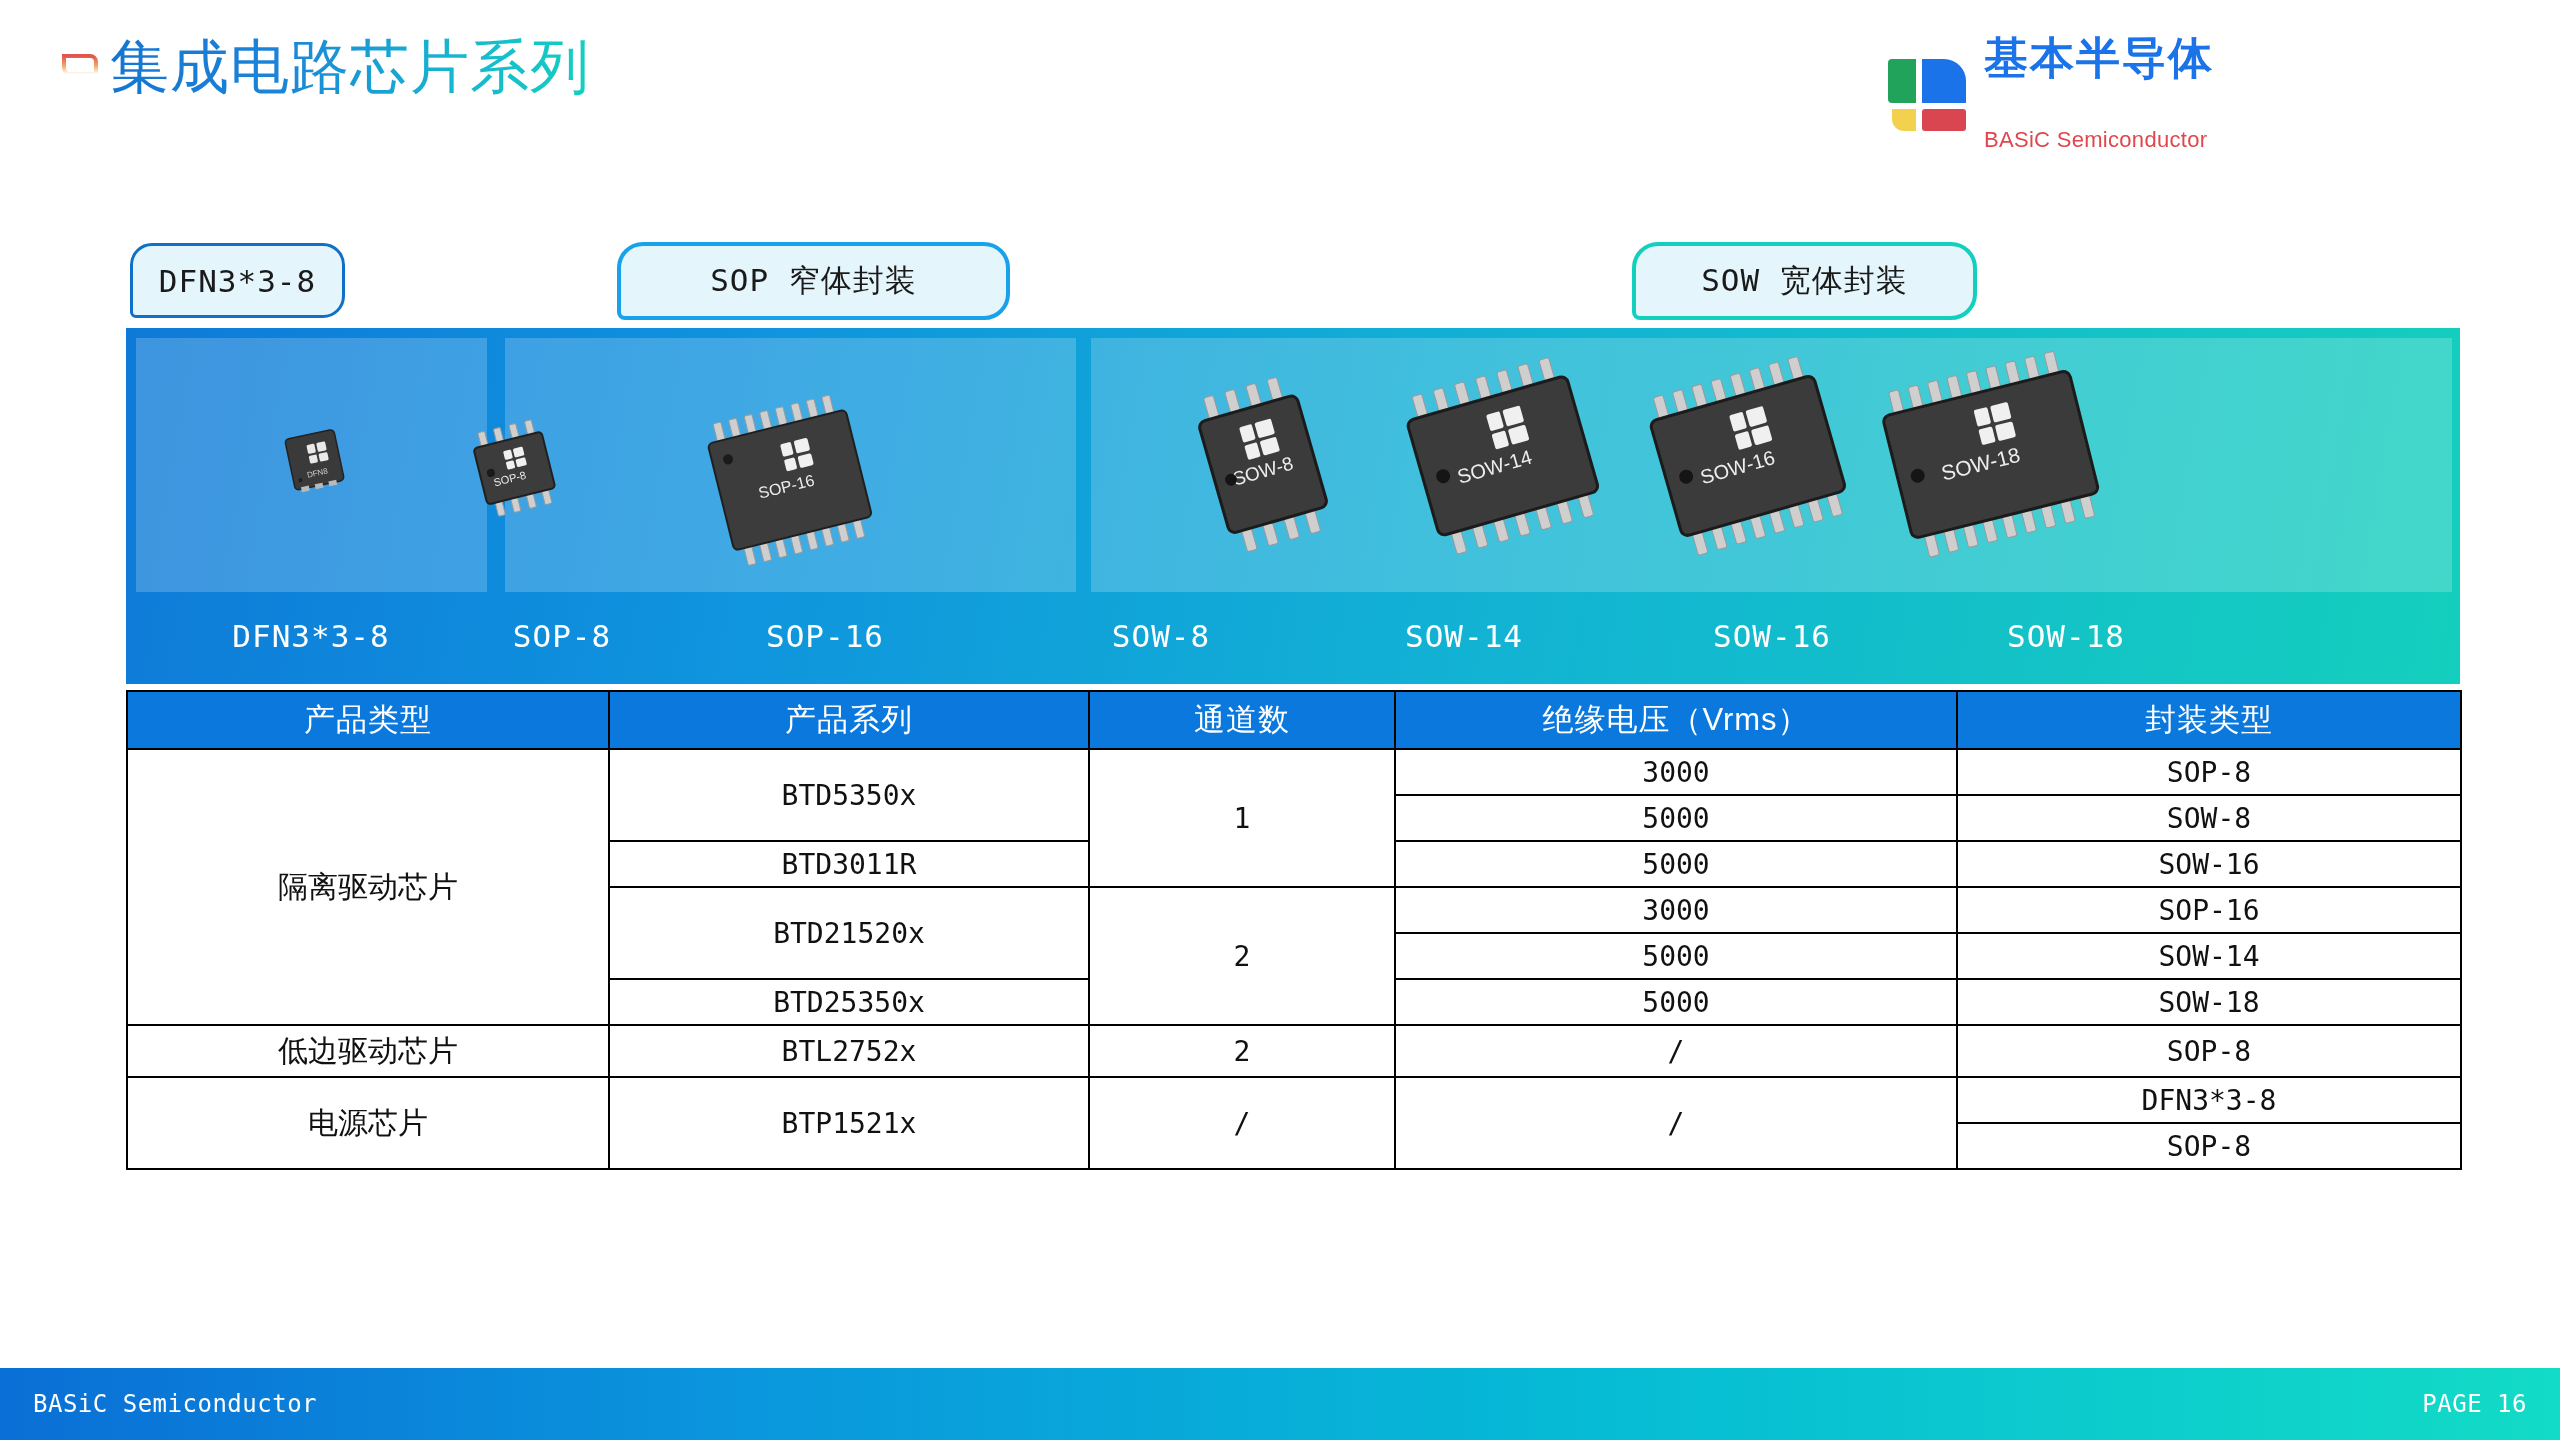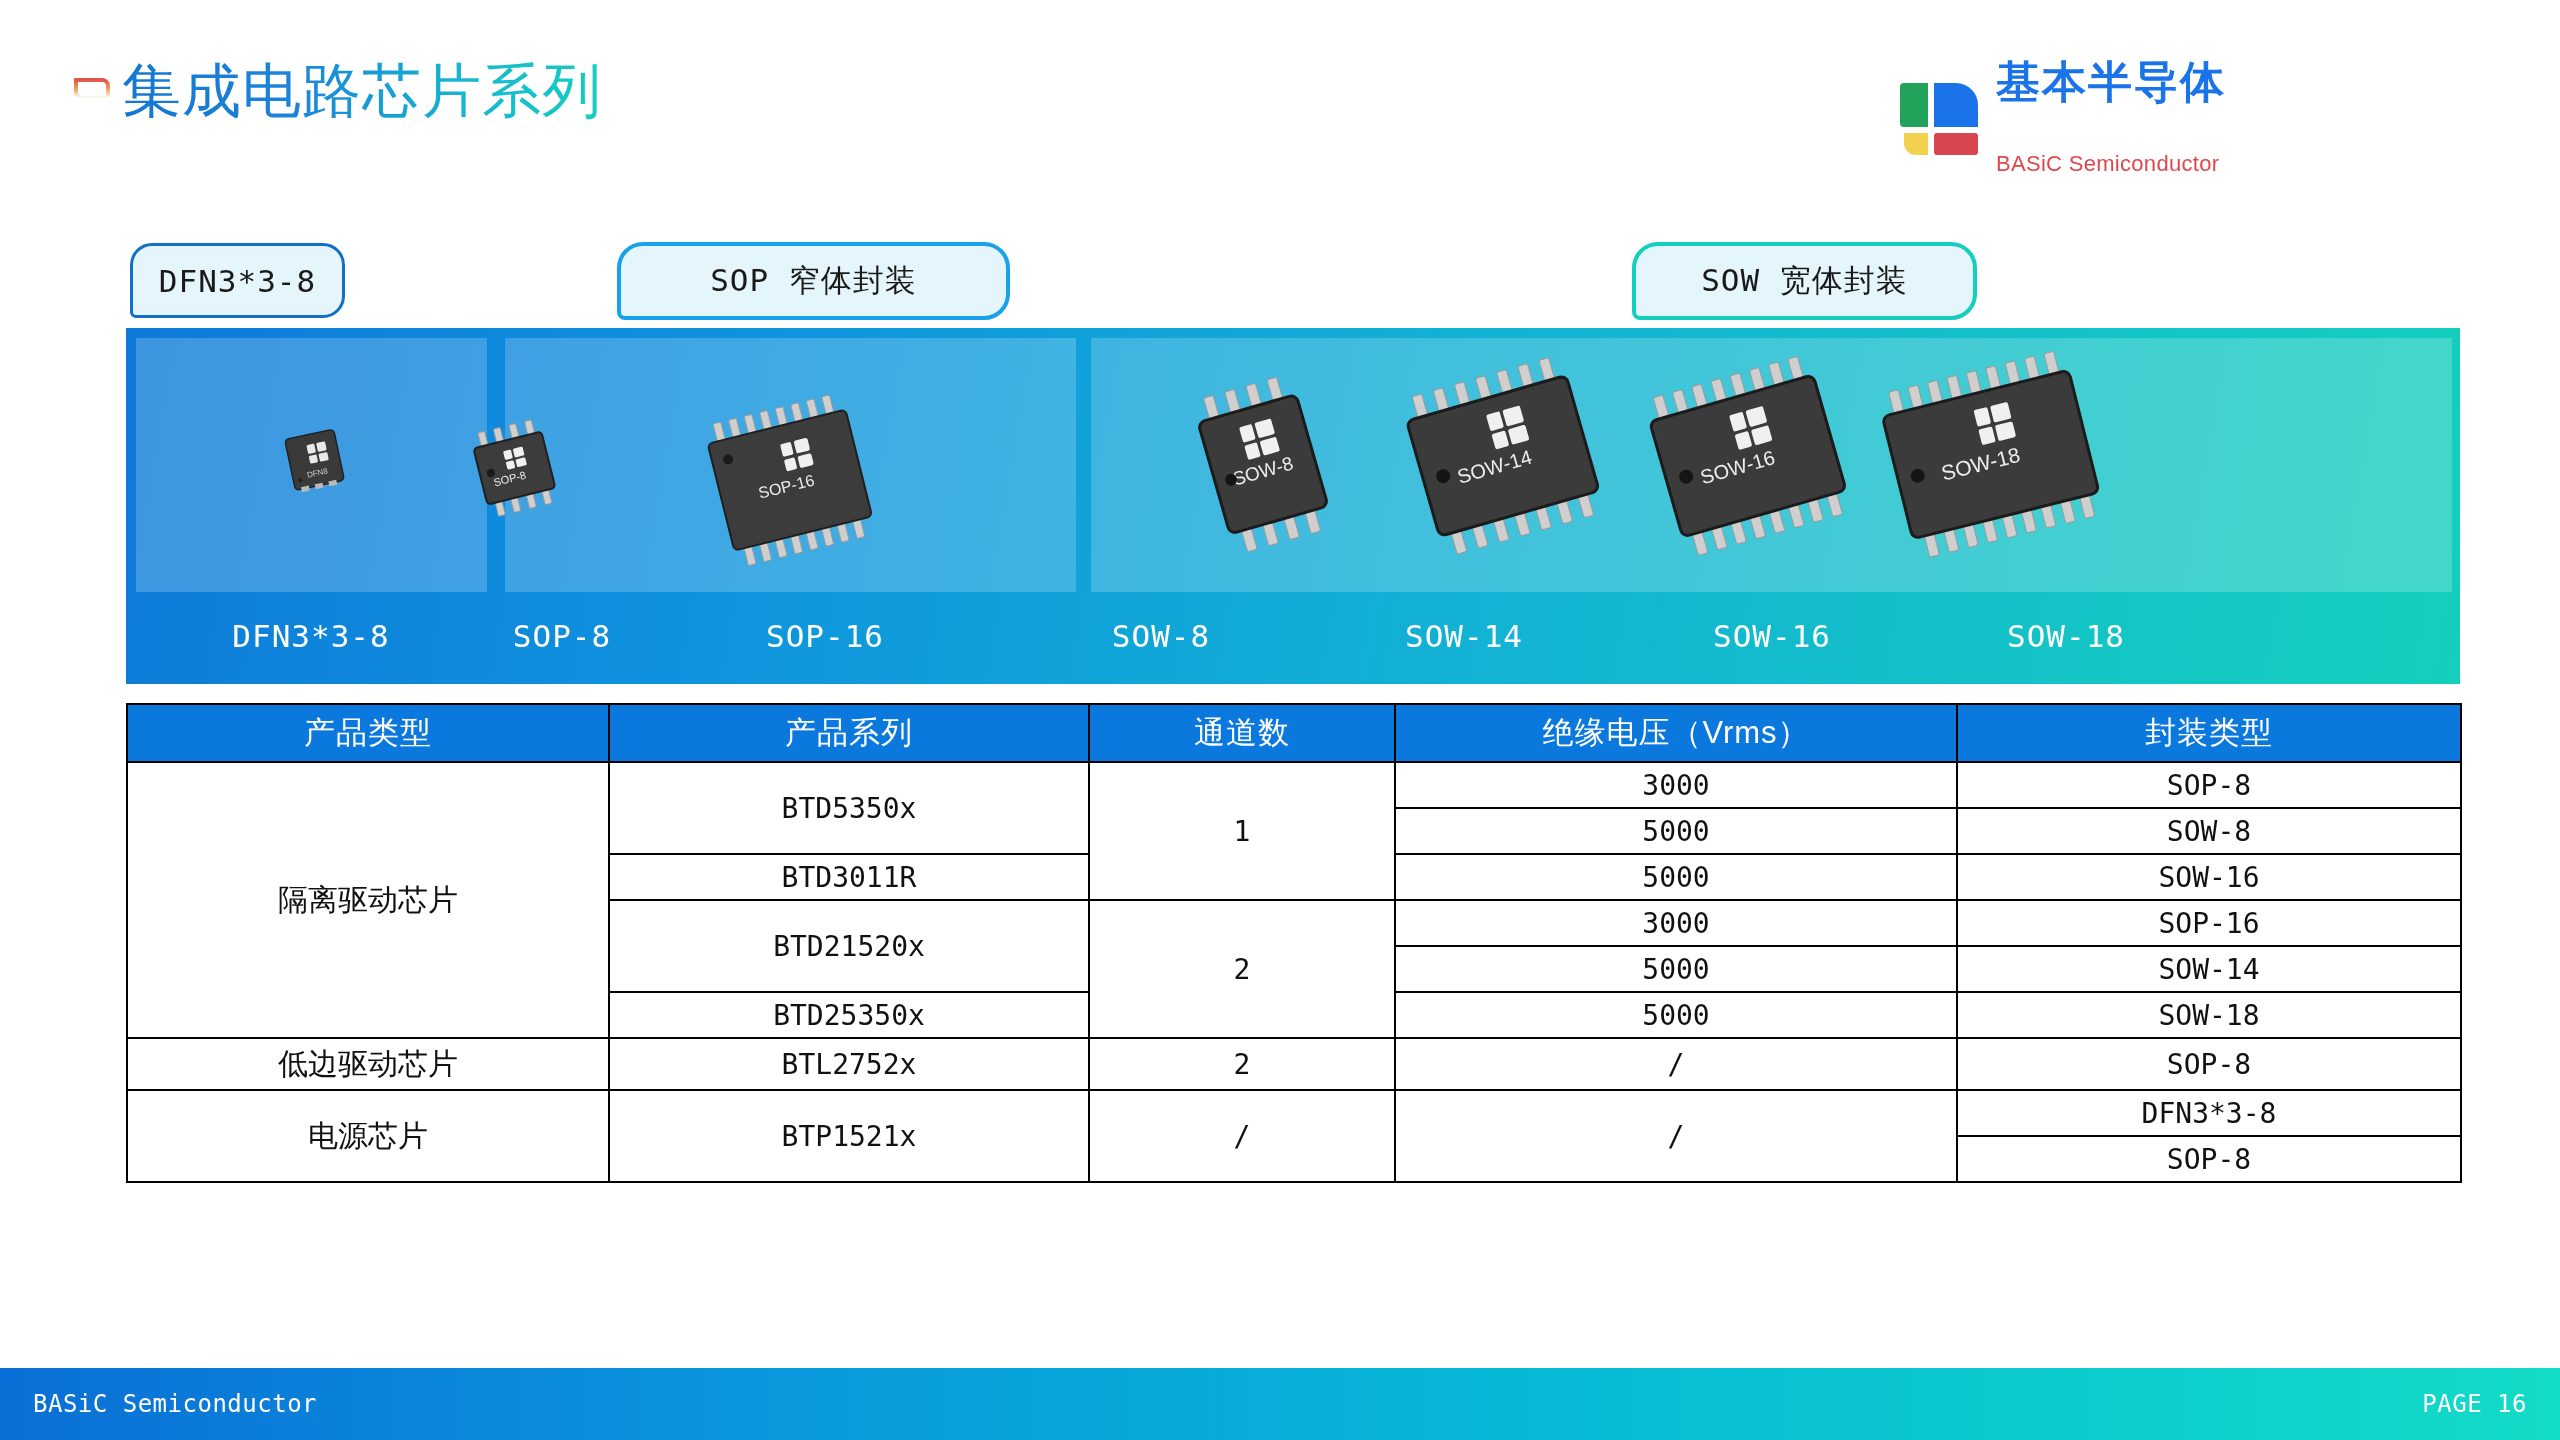--- a/index.html
+++ b/index.html
@@ -5,21 +5,21 @@
   * { box-sizing: border-box; margin: 0; padding: 0; }
   html, body { width: 2560px; height: 1440px; }
   body {
     background: #ffffff;
     font-family: "Liberation Sans", "DejaVu Sans", sans-serif;
     position: relative;
     overflow: hidden;
   }
 
   
-  .header { position: absolute; left: 12px; top: 0; width: 2260px; height: 150px; margin-top: 24px; }
+  .header { position: absolute; left: 0; top: 0; width: 2260px; height: 150px; }
 
   .title-wrap {
     position: absolute; left: 60px; top: 38px;
     display: flex; align-items: flex-start;
   }
   .quote-icon { position: relative; width: 40px; height: 78px; margin-right: 10px; margin-top: 12px; }
   .quote-icon svg { display:block; }
 
   .page-title {
     font-size: 59px;
@@ -91,21 +91,20 @@
   
   .chip { position: absolute; }
   .chip svg { display: block; overflow: visible; }
 
   
   .spec-table {
     position: absolute; left: 126px; top: 690px;
     width: 2334px;
     border-collapse: collapse;
     table-layout: fixed;
-    margin-top: 13px;
   }
   .spec-table th, .spec-table td {
     border: 2px solid #000000;
     text-align: center;
     vertical-align: middle;
     font-size: 28px;
     color: #111111;
     font-family: "DejaVu Sans Mono", "Liberation Mono", monospace;
     padding: 0;
   }

